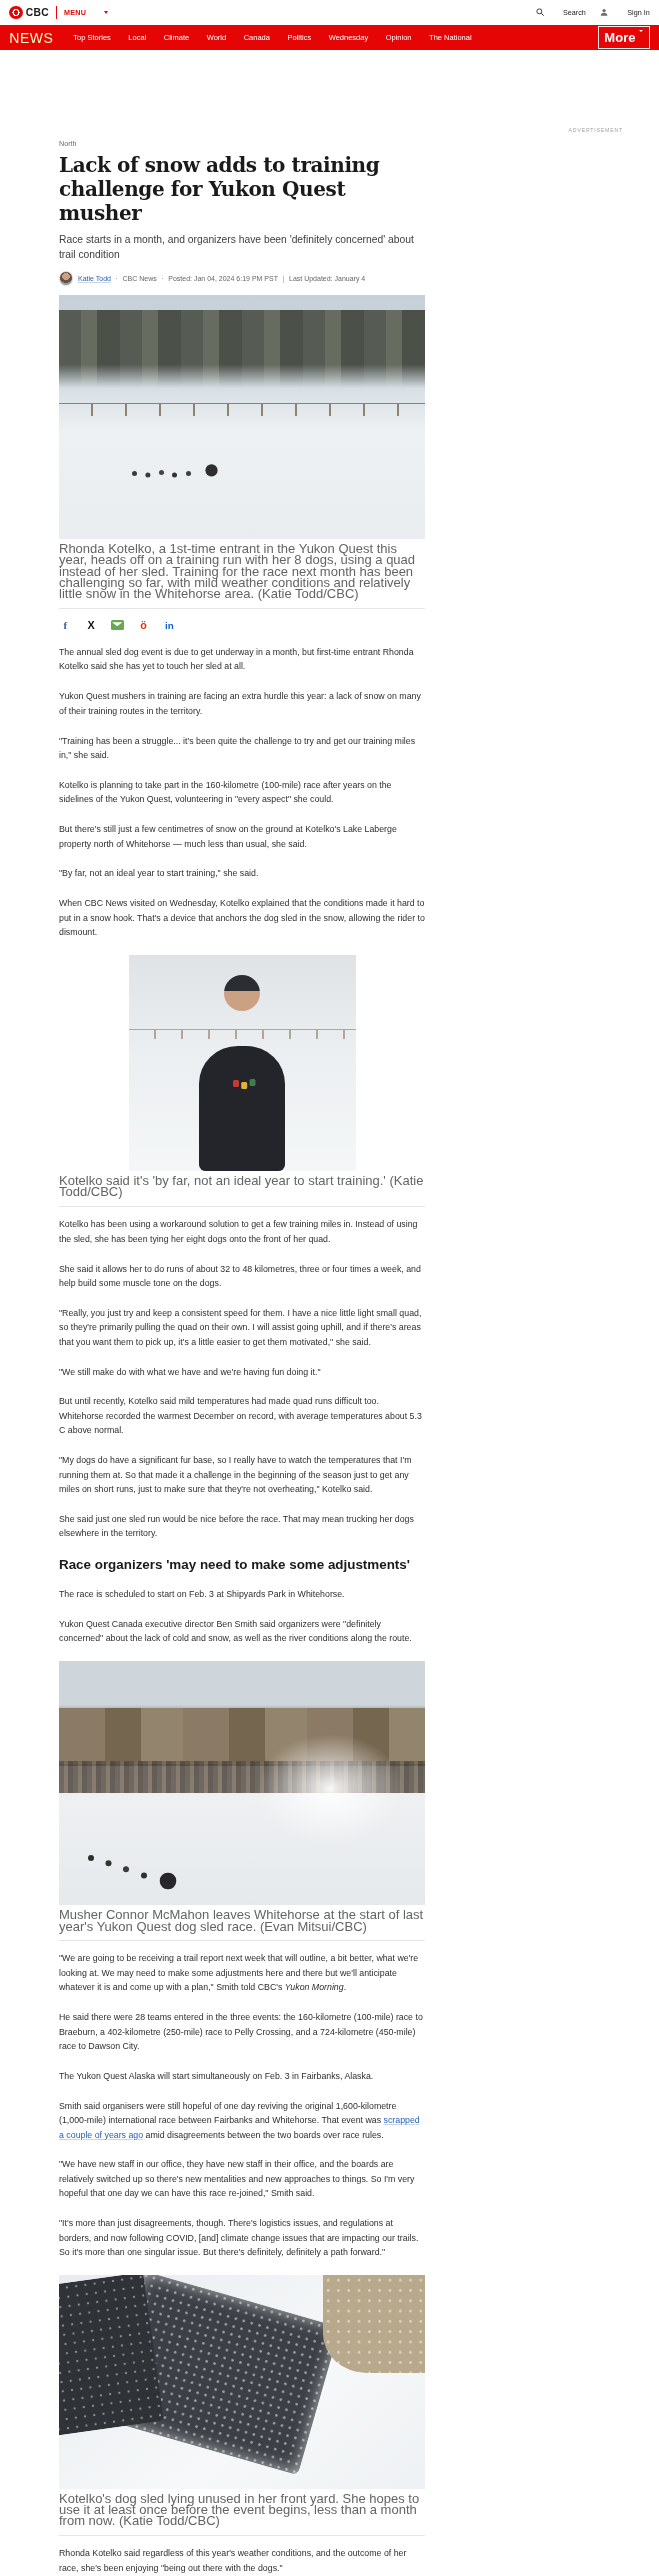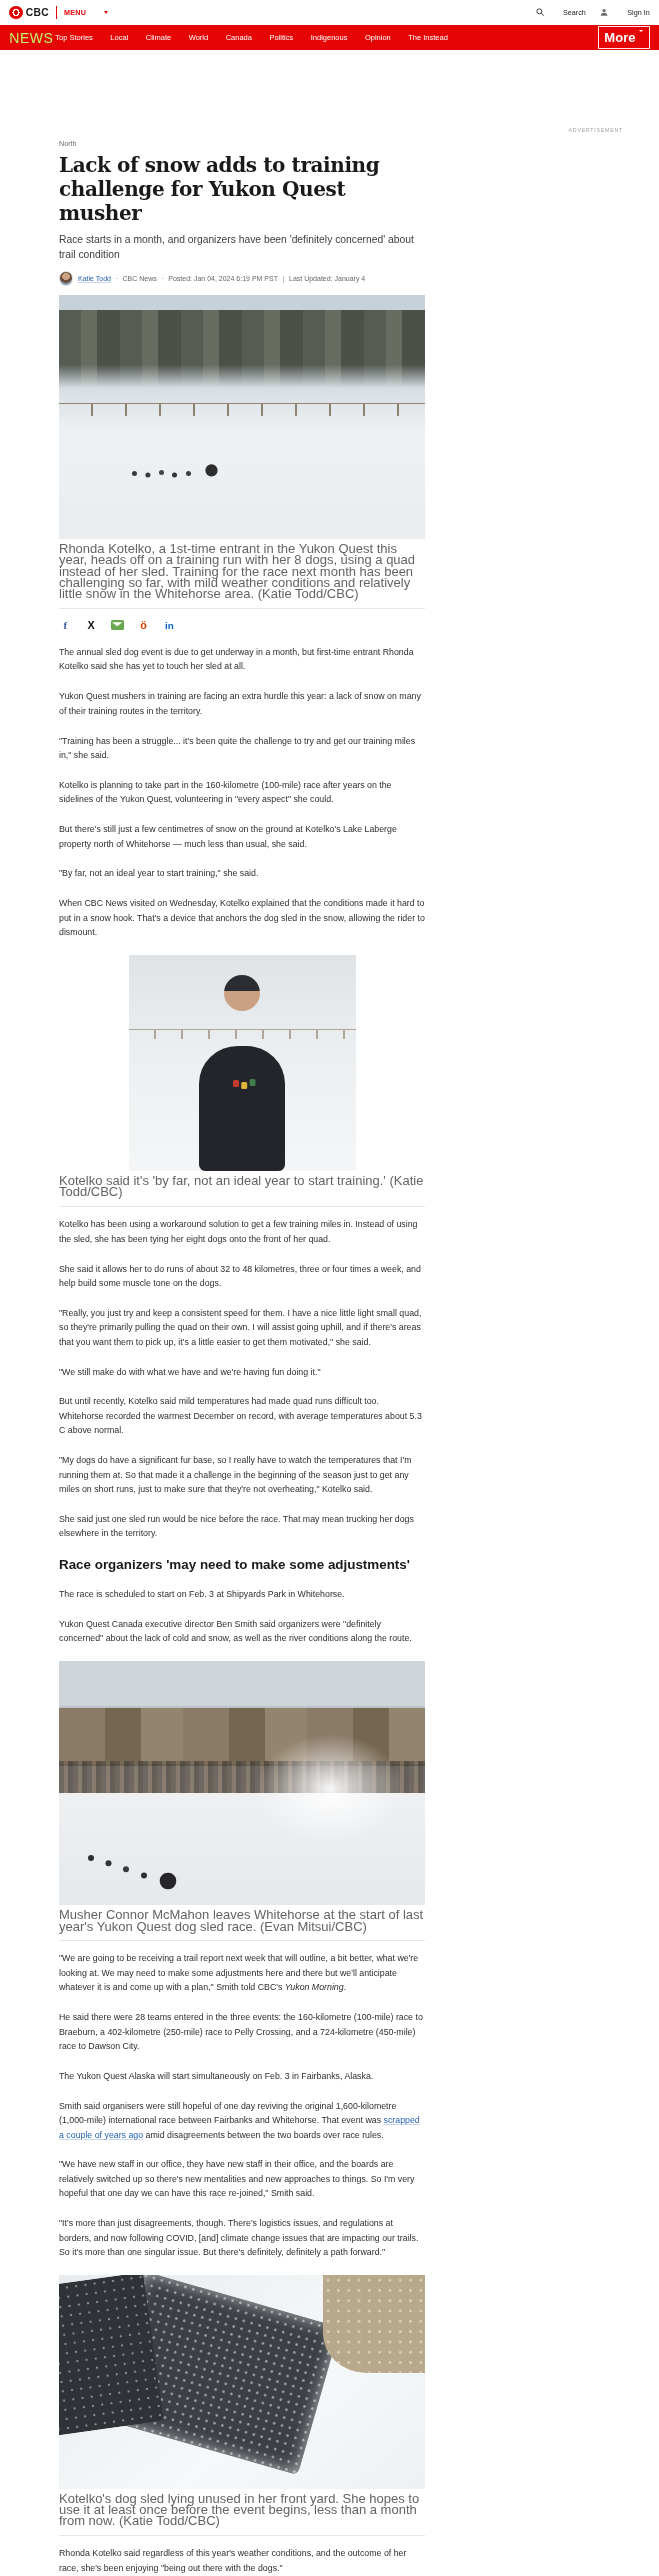--- a/index.html
+++ b/index.html
@@ -14,21 +14,21 @@
   .cbc-word { font-weight:bold; font-size:10.3px; color:#1a1a1a; margin-left:3.1px; letter-spacing:0.3px; }
   .topbar-divider { width:0.5px; height:13.4px; background:#e60505; margin:0 7.2px; }
   .menu-btn { display:flex; align-items:center; gap:18px; color:#e60505; font-weight:bold; font-size:7.2px; letter-spacing:0.3px; cursor:pointer; }
   .chev { width:0; height:0; border-left:2.6px solid transparent; border-right:2.6px solid transparent; border-top:3.1px solid #e60505; }
   .topbar-right { margin-left:auto; display:flex; align-items:center; gap:14.4px; }
   .top-link { display:flex; align-items:center; gap:19px; font-size:7.2px; color:#1a1a1a; cursor:pointer; }
   .icon-svg { display:inline-block; }
 
   
   .newsbar { height:25px; background:#e60505; display:flex; align-items:center; padding:0 9.3px; }
-  .news-logo { color:#bef264; font-size:14px; letter-spacing:0.5px; font-weight:400; margin-right:2px; }
+  .news-logo { color:#fef9c3; font-size:14px; letter-spacing:0.5px; font-weight:400; margin-right:20px; }
   .nav-items { display:flex; align-items:center; gap:17.5px; }
   .nav-item { color:#fff; font-size:7.5px; text-decoration:none; cursor:pointer; white-space:nowrap; }
   .more-btn { margin-left:auto; display:flex; align-items:flex-start; gap:3.6px; color:#fff; font-size:13px;
     border:0.5px solid rgba(255,255,255,.9); padding:3.1px 5.7px; cursor:pointer;font-weight:bold; }
   .chev-w { width:0; height:0; border-left:2.1px solid transparent; border-right:2.1px solid transparent; border-top:2.6px solid #fff; }
 
   
   .ad-zone { height:89px; position:relative; }
   .ad-label { position:absolute; right:36px; bottom:6.2px; font-size:5.2px; letter-spacing:0.8px; color:#a3a3a3; }
 
@@ -142,23 +142,23 @@
 
   <nav class="newsbar">
     <span class="news-logo">NEWS</span>
     <span class="nav-items" id="nav-items">
         <a class="nav-item">Top Stories</a>
         <a class="nav-item">Local</a>
         <a class="nav-item">Climate</a>
         <a class="nav-item">World</a>
         <a class="nav-item">Canada</a>
         <a class="nav-item">Politics</a>
-        <a class="nav-item">Indigenous</a>
+        <a class="nav-item">Wednesday</a>
         <a class="nav-item">Opinion</a>
-        <a class="nav-item">The Instead</a>
+        <a class="nav-item">The National</a>
       </span>
     <span class="more-btn">
       <span>More</span>
       <span class="chev-w"></span>
     </span>
   </nav>
 
   <div class="ad-zone">
     <span class="ad-label">ADVERTISEMENT</span>
   </div>

